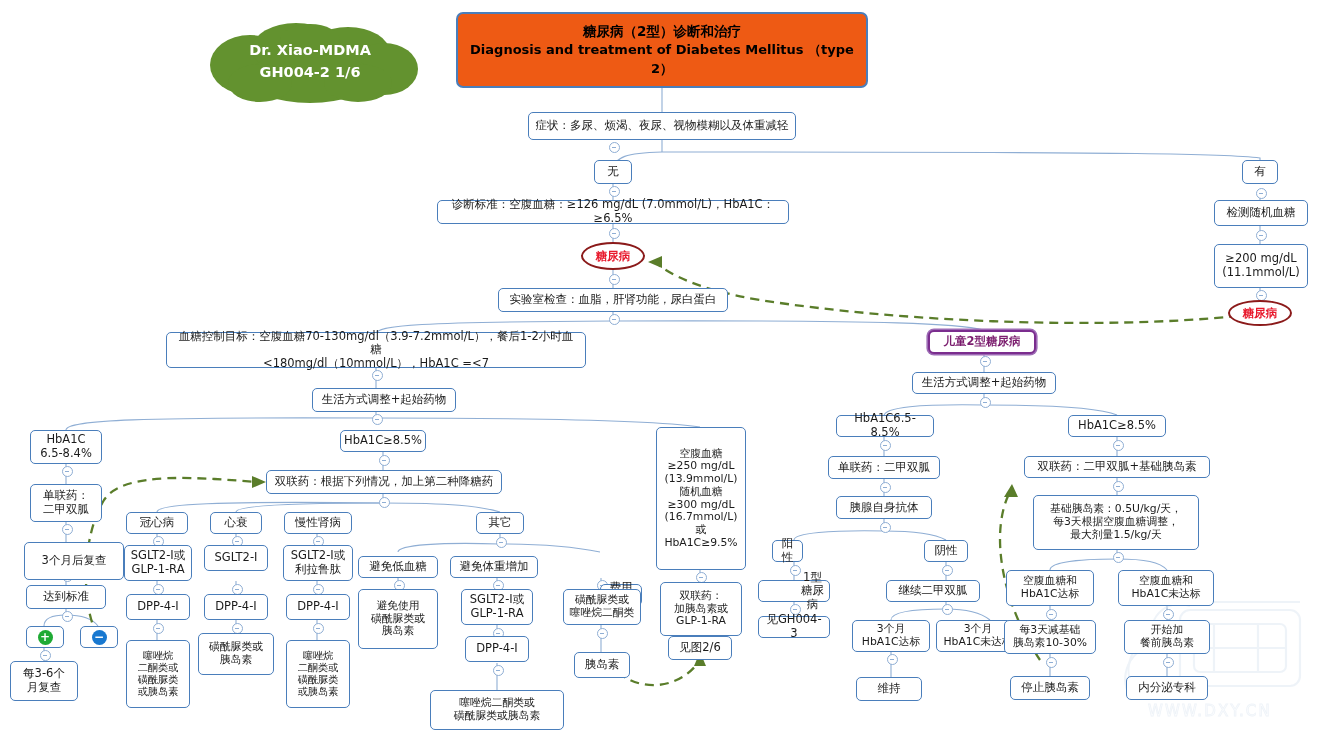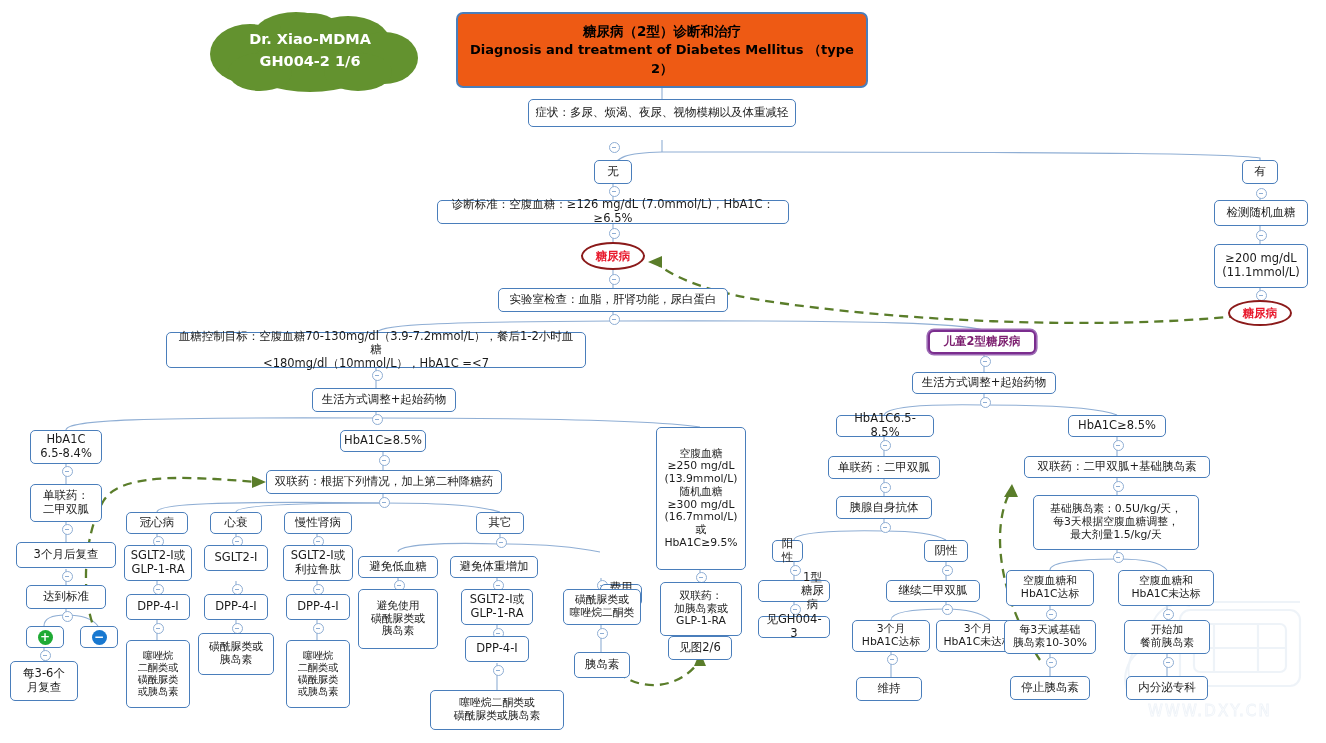--- a/index.html
+++ b/index.html
@@ -250,21 +250,21 @@
       <path d="M1040 660 C1000 600 990 530 1010 492"></path>
     </g>
     <g fill="#5a7d2a">
       <polygon points="648,262 662,256 662,268"></polygon>
       <polygon points="266,482 252,476 252,488"></polygon>
       <polygon points="700,652 694,666 706,666"></polygon>
       <polygon points="1012,484 1004,497 1018,497"></polygon>
     </g>
   </svg>
 
-  <div class="cloud-wrap" style="left:198px;top:10px;width:224px;height:82px;text-decoration:underline;">
+  <div class="cloud-wrap" style="left:198px;top:21px;width:224px;height:82px;text-decoration:underline;">
     <svg width="224" height="82" viewBox="0 0 224 82">
       <g fill="#63922f">
         <ellipse cx="52" cy="44" rx="40" ry="30"></ellipse>
         <ellipse cx="98" cy="28" rx="44" ry="26"></ellipse>
         <ellipse cx="150" cy="32" rx="42" ry="26"></ellipse>
         <ellipse cx="186" cy="48" rx="34" ry="26"></ellipse>
         <ellipse cx="112" cy="56" rx="62" ry="26"></ellipse>
         <ellipse cx="62" cy="62" rx="32" ry="19"></ellipse>
         <ellipse cx="160" cy="62" rx="34" ry="19"></ellipse>
         <ellipse cx="112" cy="20" rx="30" ry="17"></ellipse>
@@ -274,21 +274,21 @@
       <span>Dr. Xiao-MDMA</span>
       <span>GH004-2 1/6</span>
     </div>
   </div>
 
   <div class="title-banner" style="left:456px;top:12px;width:412px;height:76px;">
     <span class="l1">糖尿病（2型）诊断和治疗</span>
     <span class="l2">Diagnosis and treatment of Diabetes Mellitus （type 2）</span>
   </div>
 
-  <div class="node" style="left:528px;top:99px;width:268px;height:28px;">症状：多尿、烦渴、夜尿、视物模糊以及体重减轻</div>
+  <div class="node" style="left:528px;top:112px;width:268px;height:28px;">症状：多尿、烦渴、夜尿、视物模糊以及体重减轻</div>
   <div class="handle" style="left:609px;top:142px;"></div>
 
   <div class="node" style="left:594px;top:160px;width:38px;height:24px;">无</div>
   <div class="handle" style="left:609px;top:186px;"></div>
 
   <div class="node" style="left:1242px;top:160px;width:36px;height:24px;">有</div>
   <div class="handle" style="left:1256px;top:188px;"></div>
 
   <div class="node" style="left:437px;top:200px;width:352px;height:24px;">诊断标准：空腹血糖：≥126 mg/dL (7.0mmol/L)，HbA1C：≥6.5%</div>
   <div class="handle" style="left:609px;top:228px;"></div>
@@ -316,21 +316,21 @@
   <div class="handle" style="left:372px;top:414px;"></div>
 
   <div class="node" style="left:30px;top:430px;width:72px;height:34px;">HbA1C
 6.5-8.4%</div>
   <div class="handle" style="left:62px;top:466px;"></div>
 
   <div class="node" style="left:30px;top:484px;width:72px;height:38px;">单联药：
 二甲双胍</div>
   <div class="handle" style="left:62px;top:524px;"></div>
 
-  <div class="node" style="left:16px;top:542px;width:100px;height:26px;">3个月后复查</div>
+  <div class="node" style="left:24px;top:542px;width:100px;height:38px;">3个月后复查</div>
   <div class="handle" style="left:62px;top:571px;"></div>
 
   <div class="node" style="left:26px;top:585px;width:80px;height:24px;">达到标准</div>
   <div class="handle" style="left:62px;top:611px;"></div>
 
   <div class="pill" style="left:26px;top:626px;width:38px;height:22px;">
     <span class="badge plus">+</span>
   </div>
   <div class="pill" style="left:80px;top:626px;width:38px;height:22px;">
     <span class="badge minus">−</span>

